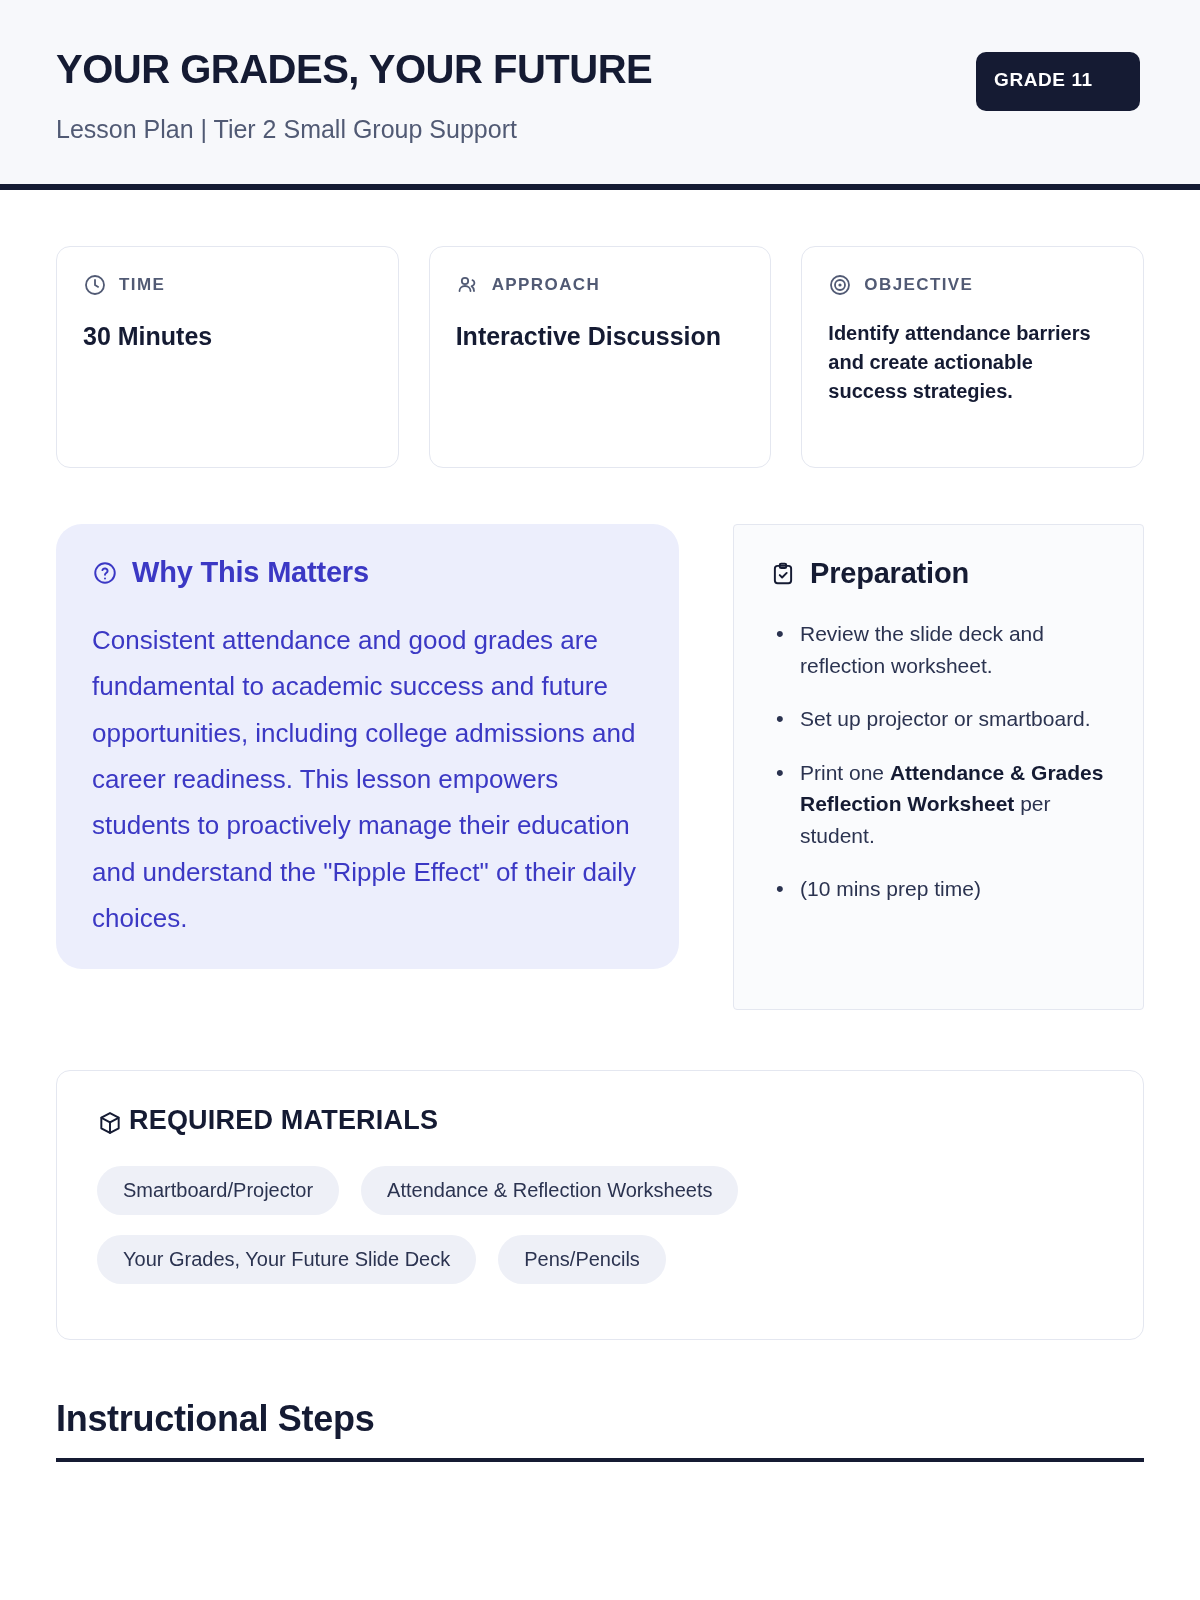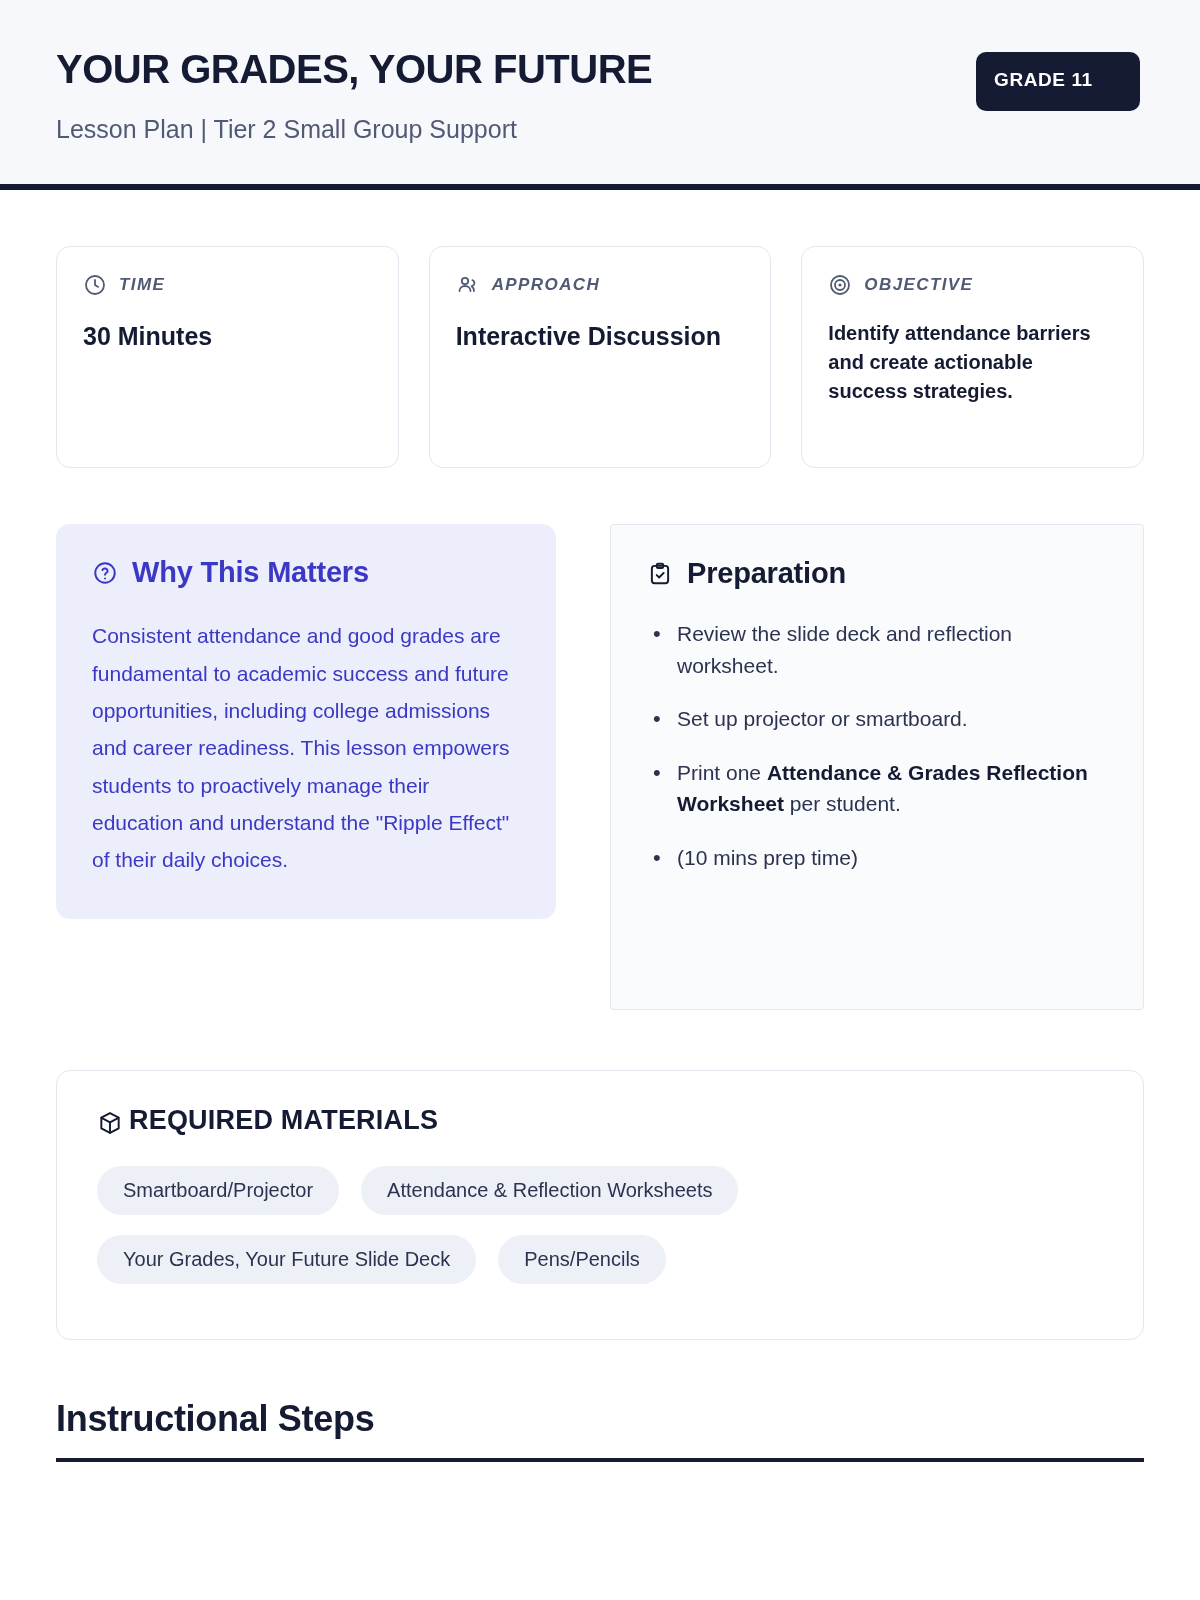--- a/index.html
+++ b/index.html
@@ -71,21 +71,20 @@
     align-items: center;
     gap: 12px;
     margin-bottom: 22px;
   }
   .meta-label {
     font-size: 17px;
     font-weight: 700;
     letter-spacing: 1.4px;
     color: #515a74;
     text-transform: uppercase;
-    font-style: italic;
   }
   .meta-value {
     font-size: 25px;
     font-weight: 700;
     color: #151b33;
     line-height: 1.38;
   }
   .meta-value.small {
     font-size: 20px;
     font-weight: 600;
@@ -94,24 +93,24 @@
   .icon { display: inline-flex; align-items: center; justify-content: center; }
 
   
   .panels {
     display: flex;
     gap: 54px;
     margin-top: 56px;
     align-items: flex-start;
   }
   .panel-why {
-    width: 500px;
+    width: 623px;
     background: #eceefc;
-    border-radius: 14px;
-    padding: 32px 36px 40px 36px;
+    border-radius: 26px;
+    padding: 32px 36px 28px 36px;
   }
   .panel-prep {
     flex: 1;
     background: #fafbfd;
     border: 1.5px solid #e4e7f0;
     border-radius: 4px;
     padding: 32px 36px 40px 36px;
     min-height: 486px;
   }
   .panel-head {
@@ -120,21 +119,21 @@
     gap: 14px;
     margin-bottom: 28px;
   }
   .panel-title {
     font-size: 29px;
     font-weight: 800;
     letter-spacing: -0.2px;
   }
   .panel-why .panel-title, .panel-why .panel-body { color: #3b38c4; }
   .panel-body {
-    font-size: 21px;
+    font-size: 26px;
     line-height: 1.78;
   }
   .prep-list { list-style: none; }
   .prep-list li {
     position: relative;
     padding-left: 30px;
     font-size: 21px;
     line-height: 1.5;
     margin-bottom: 22px;
     color: #2b3350;

